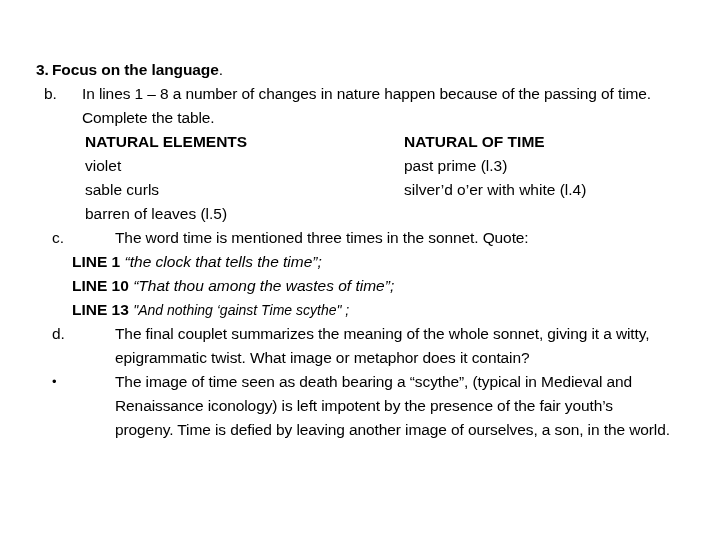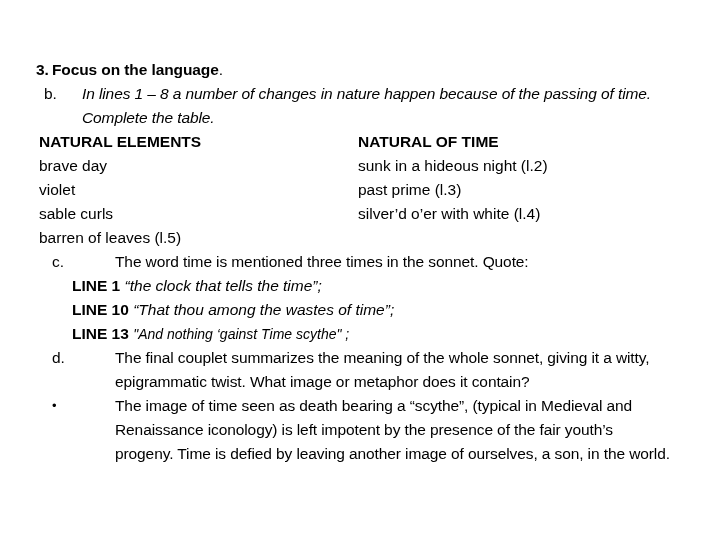--- a/index.html
+++ b/index.html
@@ -51,32 +51,32 @@
     line-height: 24px;
   }
 
   
   .lvl1 .marker { width: 44px; padding-left: 36px; box-sizing: border-box; font-weight: bold; }
   .lvl1 .body   { padding-right: 38px; font-weight: bold; padding-left: 8px; }
   .lvl1 .body .plain { font-weight: normal; }
 
   
   .lvl2 .marker { width: 82px; padding-left: 44px; box-sizing: border-box; }
-  .lvl2 .body   { padding-right: 47px; font-style: italic; }
+  .lvl2 .body   { padding-right: 47px; }
 
   
   .lvl2b .marker { width: 85px; padding-left: 52px; box-sizing: border-box; }
   .lvl2b .body   { padding-right: 45px; margin-left: 30px; }
 
   .bullet-marker { font-size: 13px; }
 
   
   .table {
     margin: 0;
-    padding-left: 39px;
+    padding-left: 85px;
   }
   .trow {
     display: flex;
     line-height: 24px;
     font-size: 15.5px;
   }
   .tcol-a { flex: 0 0 319px; }
   .tcol-b { flex: 1 1 auto; }
   .thead .tcol-a,
   .thead .tcol-b { font-weight: bold; }
@@ -114,24 +114,20 @@
       <span class="body">In lines 1 – 8 a number of changes in nature happen because of the passing of time. Complete the table.</span>
     </div>
 
     <div class="table">
       <div class="trow thead">
         <span class="tcol-a">NATURAL ELEMENTS</span>
         <span class="tcol-b">NATURAL OF TIME</span>
       </div>
 
       <div class="trow">
-        <span class="tcol-a">brave day</span>
-        <span class="tcol-b">sunk in a hideous night (l.2)</span>
-      </div>
-      <div class="trow">
         <span class="tcol-a">violet</span>
         <span class="tcol-b">past prime (l.3)</span>
       </div>
       <div class="trow">
         <span class="tcol-a">sable curls</span>
         <span class="tcol-b">silver’d  o’er with white (l.4)</span>
       </div>
       <div class="trow">
         <span class="tcol-b">barren of leaves (l.5)</span>
       </div>

